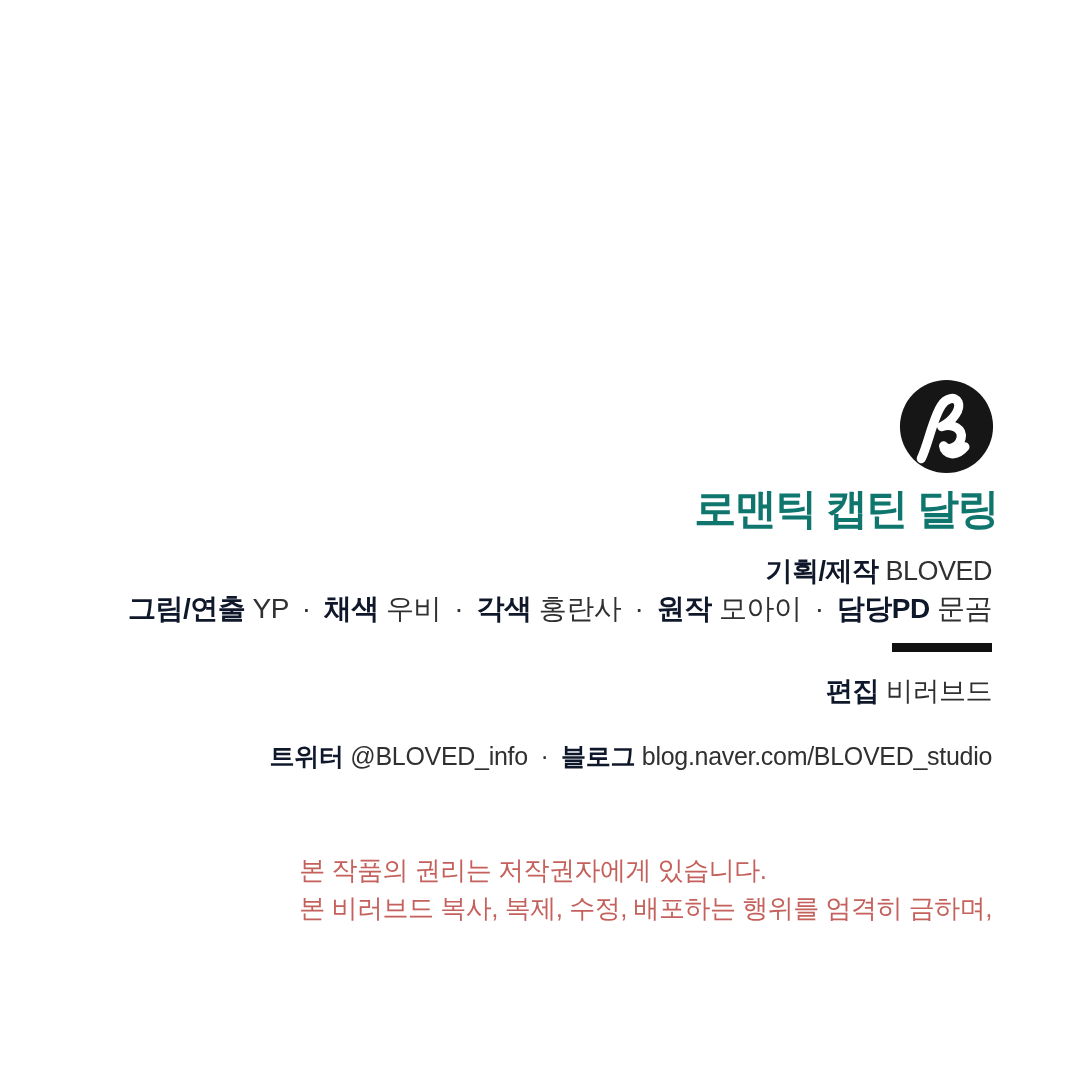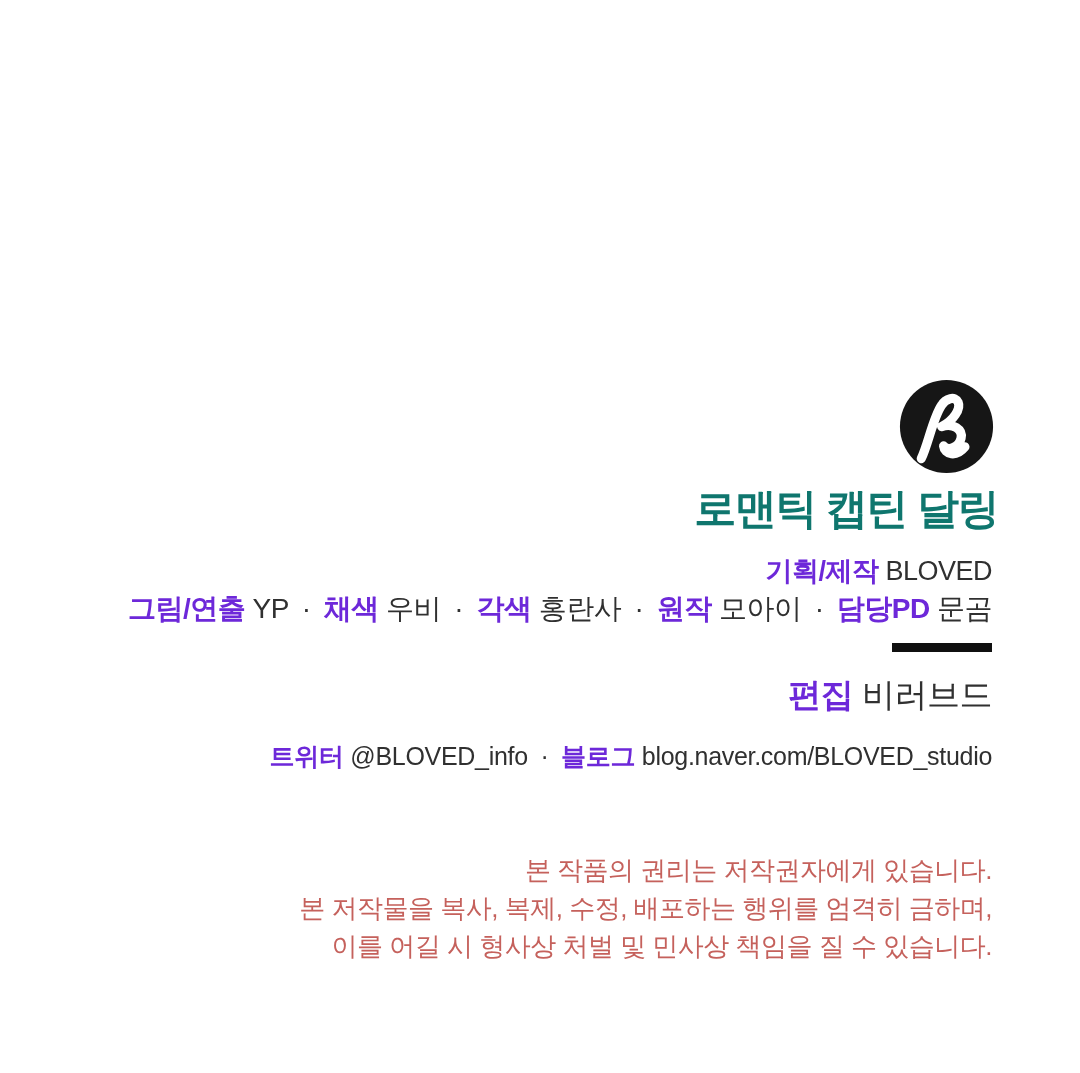--- a/index.html
+++ b/index.html
@@ -35,40 +35,39 @@
     white-space: nowrap;
   }
   .line {
     position: absolute;
     right: 88px;
     white-space: nowrap;
     color: #303030;
   }
   .line b, .line .lbl {
     font-weight: 700;
-    color: #6d28d9;
+    color: #0f172a;
   }
   .producer-line { top: 553px; font-size: 27px; letter-spacing: -0.5px; }
   .staff-line    { top: 590px; font-size: 28px; letter-spacing: -0.5px; }
-  .editor-line   { top: 673px; font-size: 33px; letter-spacing: -0.5px; }
+  .editor-line   { top: 673px; font-size: 27px; letter-spacing: -0.5px; }
   .contact-line  { top: 740px; font-size: 25px; letter-spacing: -0.3px; }
   .sep { color: #303030; padding: 0 6px; }
   .divider-bar {
     position: absolute;
     top: 643px;
     right: 88px;
     width: 100px;
     height: 9px;
     background: #101010;
   }
   .copyright {
     position: absolute;
     top: 851px;
     right: 88px;
-    text-align: right;
     font-size: 26px;
     line-height: 38px;
     letter-spacing: -0.5px;
     white-space: nowrap;
   }
 </style>
 </head>
 <body>
 
 <div class="page">
@@ -129,17 +128,16 @@
     <span> </span>
     <span>@BLOVED_info</span>
     <span class="sep">·</span>
     <span class="lbl">블로그</span>
     <span> </span>
     <span>blog.naver.com/BLOVED_studio</span>
   </div>
 
   <div class="copyright" style="color: rgb(197, 97, 92);">
     <div>본 작품의 권리는 저작권자에게 있습니다.</div>
-    <div>본 저작물을 복사, 복제, 수정, 배포하는 행위를 엄격히 금하며,</div>
-    <div>이를 어길 시 형사상 처벌 및 민사상 책임을 질 수 있습니다.</div>
+    <div>본 비러브드 복사, 복제, 수정, 배포하는 행위를 엄격히 금하며,</div>
   </div>
 
 </div>
 
 </body></html>

